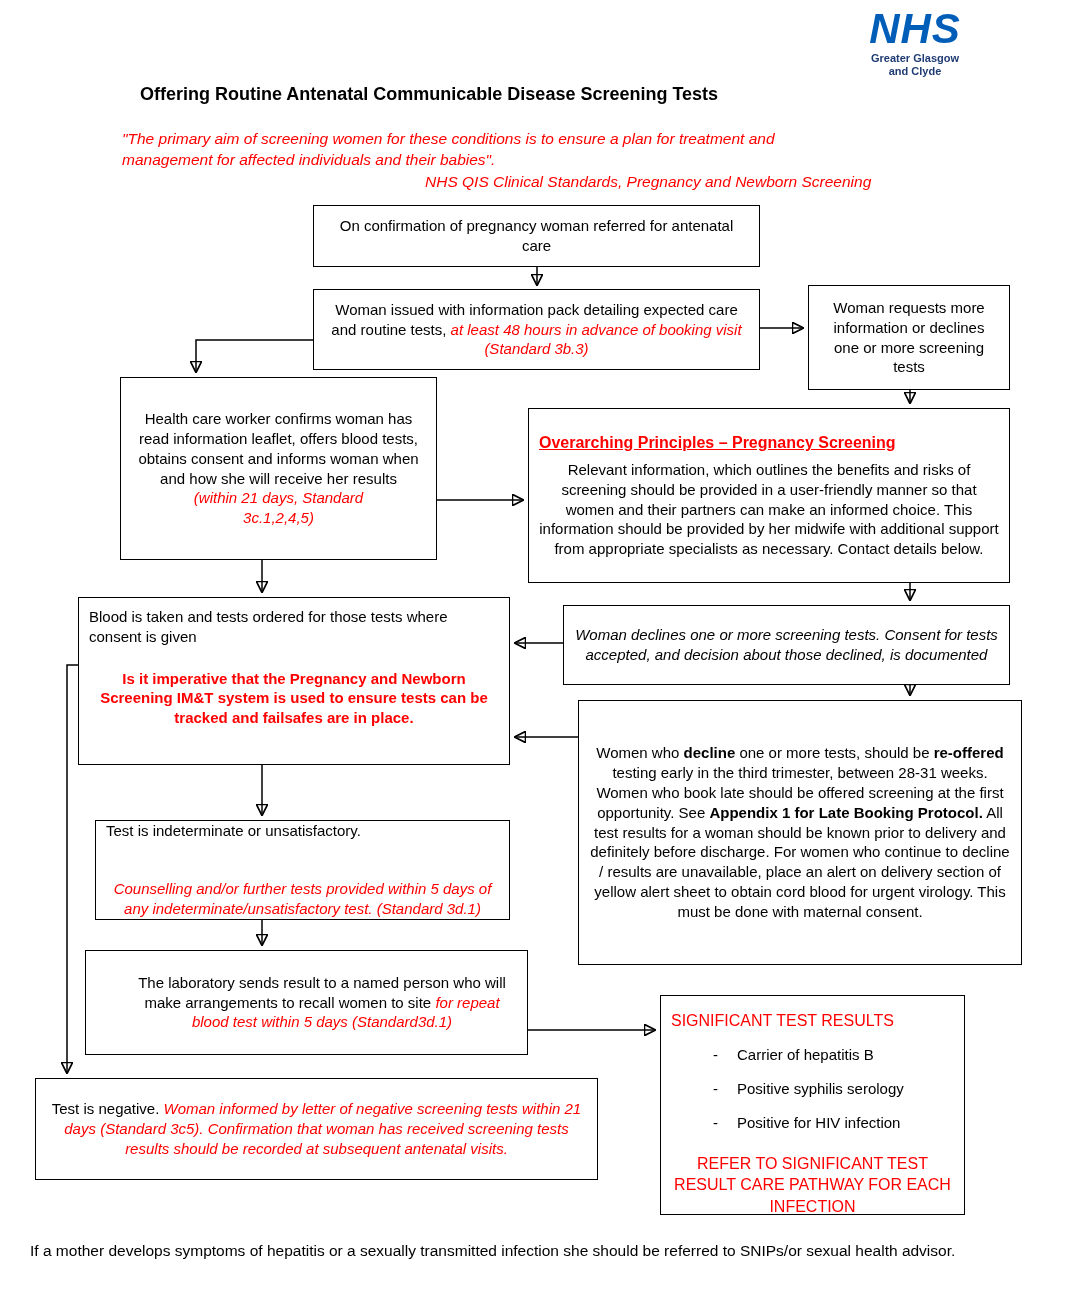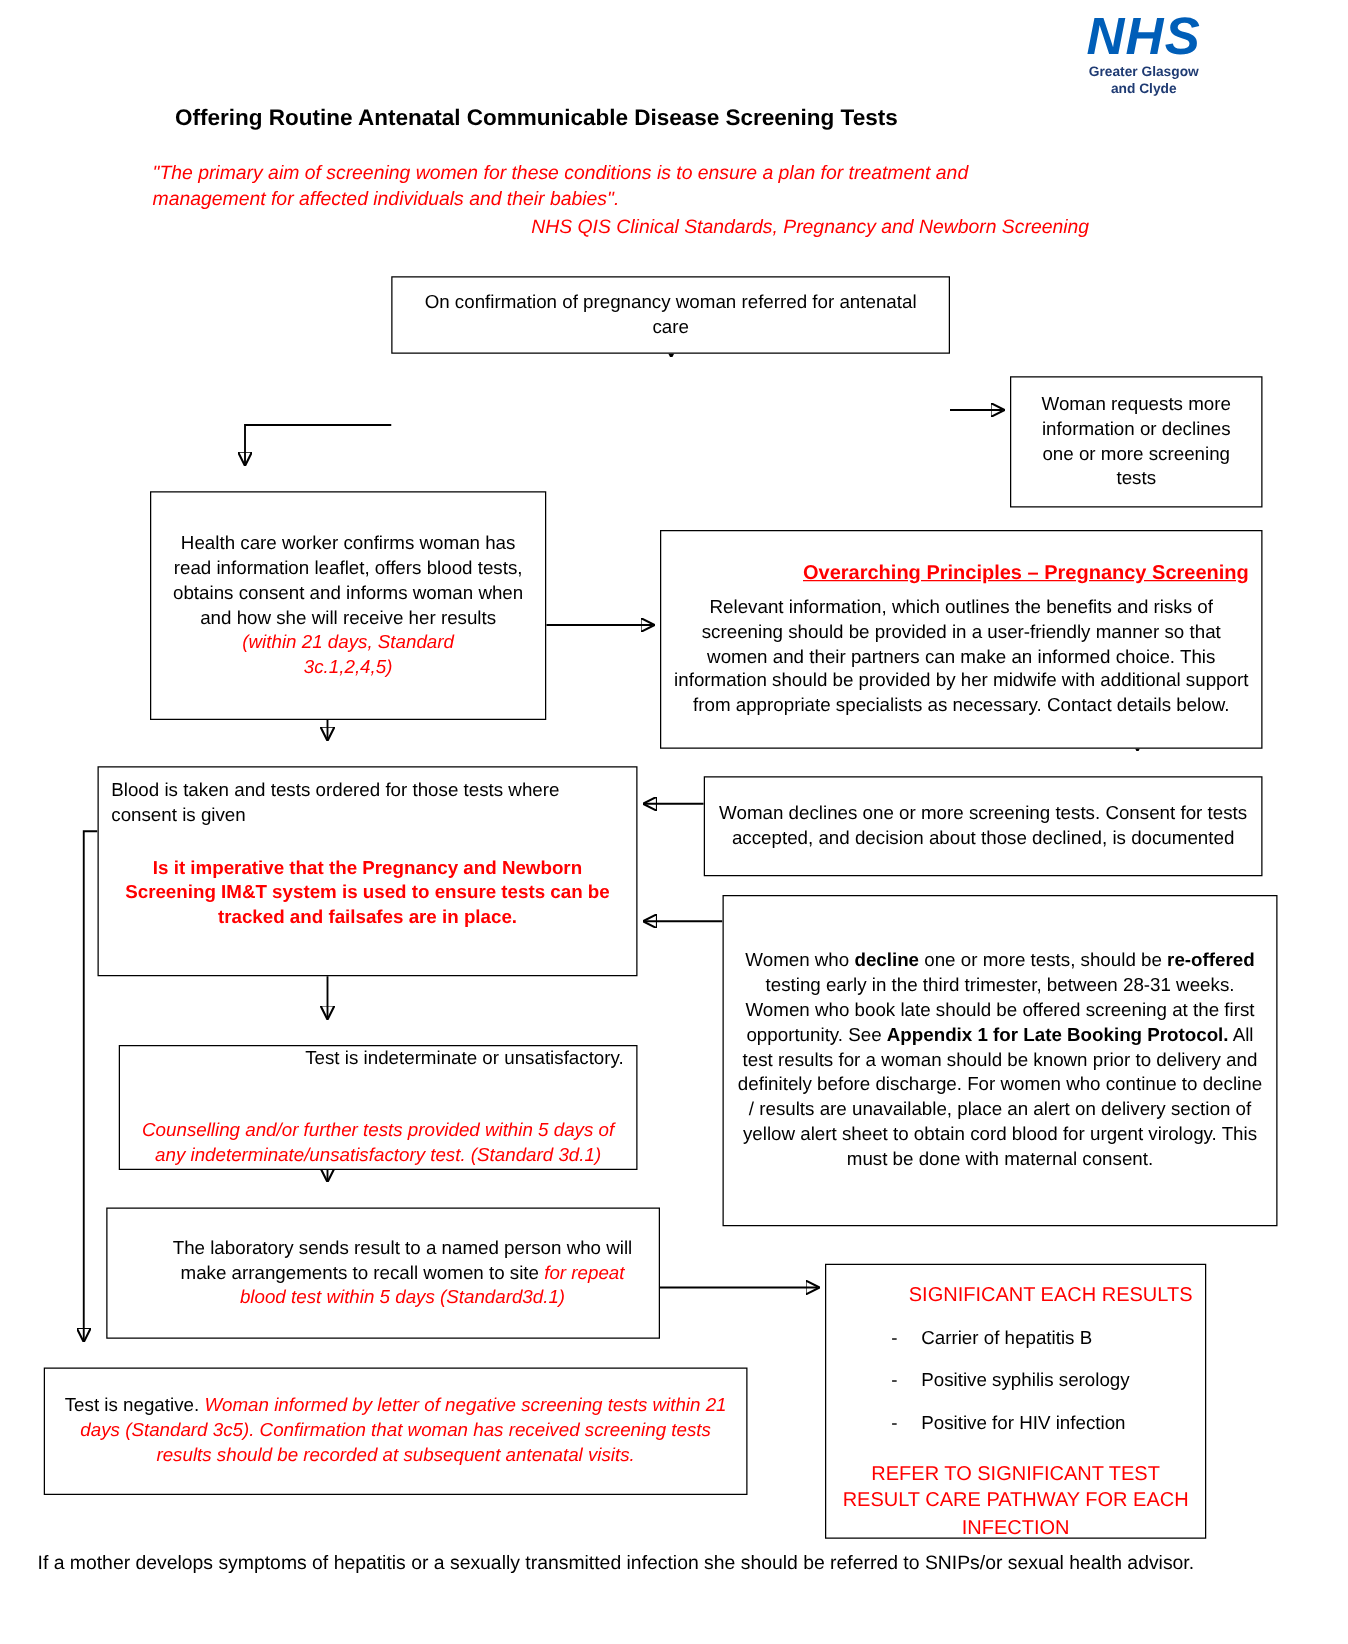--- a/index.html
+++ b/index.html
@@ -13,33 +13,33 @@
   .logo { position:absolute; left:850px; top:8px; width:130px; text-align:center; }
   .logo-nhs { font-size:42px; font-weight:bold; font-style:italic; color:#005EB8; letter-spacing:1px; line-height:1.0; }
   .logo-org { font-size:11px; font-weight:bold; color:#1F3B73; line-height:1.2; margin-top:2px; }
 
   .title { position:absolute; left:140px; top:84px; width:710px; font-size:18px; font-weight:bold; color:#000; }
 
   .quote { position:absolute; left:122px; top:128px; width:880px; font-size:15.5px; font-style:italic; color:#FF0000; line-height:1.38; }
   .quote-attr { margin-left:303px; }
 
   .box { position:absolute; background:#fff; border:1.6px solid #000; font-size:15px; line-height:1.32;
-         color:#000; display:flex; flex-direction:column; justify-content:center; align-items:flex-end;
-         text-align:center; padding:4px 10px;margin-top:16px; }
+         color:#000; display:flex; flex-direction:column; justify-content:center; align-items:flex-start;
+         text-align:center; padding:4px 10px; }
   .red-i { color:#FF0000; font-style:italic; }
   .red-b { color:#FF0000; font-weight:bold; }
 
   .b-confirmation  { left:313px; top:205px; width:447px; height:62px; }
   .b-infopack      { left:313px; top:289px; width:447px; height:81px; }
   .b-requests      { left:808px; top:285px; width:202px; height:105px; padding:4px 16px; }
   .b-healthworker  { left:120px; top:377px; width:317px; height:183px; }
   .b-healthworker .red-i { display:block; max-width:240px; margin:0 auto; }
   .b-overarching   { left:528px; top:408px; width:482px; height:175px; }
   .b-overarching .ov-title { font-size:16px; font-weight:bold; text-decoration:underline; color:#FF0000; margin-bottom:7px; }
-  .b-declines      { left:563px; top:605px; width:447px; height:80px; }
+  .b-declines      { left:563px; top:605px; width:447px; height:80px;font-style:italic; }
   .b-blood         { left:78px;  top:597px; width:432px; height:168px; justify-content:flex-start; padding-top:9px; }
   .b-blood .blood-black { width:100%; text-align:left; }
   .b-blood .red-b  { margin-top:22px; text-align:center; }
   .b-reoffer       { left:578px; top:700px; width:444px; height:265px; }
   .b-indeterminate { left:95px;  top:820px; width:415px; height:100px;gap:38px; }
   .b-laboratory    { left:85px;  top:950px; width:443px; height:105px;padding-left:41px; }
   .b-negative      { left:35px;  top:1078px; width:563px; height:102px; }
   .b-significant   { left:660px; top:995px; width:305px; height:220px; justify-content:flex-start; padding:14px 10px 10px 10px; }
   .sig-title  { color:#FF0000; font-size:16px; margin-bottom:14px; }
   .sig-list   { width:100%; text-align:left; padding-left:42px; }
@@ -89,20 +89,23 @@
   <div class="quote">
     <div>"The primary aim of screening women for these conditions is to ensure a plan for treatment and</div>
     <div>management for affected individuals and their babies".</div>
     <div class="quote-attr">NHS QIS Clinical Standards, Pregnancy and Newborn Screening</div>
   </div>
 
   <div class="box b-confirmation">
     <span>On confirmation of pregnancy woman referred for antenatal care</span>
   </div>
 
+  <div class="box b-infopack">
+    <p><span>Woman issued with information pack detailing expected care and routine tests, </span><span class="red-i">at least 48 hours in advance of booking visit (Standard 3b.3)</span></p>
+  </div>
 
   <div class="box b-requests">
     <span>Woman requests more information or declines one or more screening tests</span>
   </div>
 
   <div class="box b-healthworker">
     <p><span>Health care worker confirms woman has read information leaflet, offers blood tests, obtains consent and informs woman when and how she will receive her results</span><span class="red-i">(within 21 days, Standard 3c.1,2,4,5)</span></p>
   </div>
 
   <div class="box b-overarching">
@@ -130,21 +133,21 @@
 
   <div class="box b-laboratory">
     <p><span>The laboratory sends result to a named person who will make arrangements to recall women to site </span><span class="red-i">for repeat blood test within 5 days (Standard3d.1)</span></p>
   </div>
 
   <div class="box b-negative">
     <p><span>Test is negative.  </span><span class="red-i">Woman informed by letter of negative screening tests within 21 days (Standard 3c5).  Confirmation that woman has received screening tests results should be recorded at subsequent antenatal visits.</span></p>
   </div>
 
   <div class="box b-significant">
-    <div class="sig-title">SIGNIFICANT EACH RESULTS</div>
+    <div class="sig-title">SIGNIFICANT TEST RESULTS</div>
     <div class="sig-list">
       <div class="sig-item"><span class="dash">-</span><span>Carrier of hepatitis B</span></div>
       <div class="sig-item"><span class="dash">-</span><span>Positive syphilis serology</span></div>
       <div class="sig-item"><span class="dash">-</span><span>Positive for HIV infection</span></div>
     </div>
     <div class="sig-footer">REFER TO SIGNIFICANT TEST RESULT CARE PATHWAY FOR EACH INFECTION</div>
   </div>
 
   <div class="footnote">
     <div>If a mother develops symptoms of hepatitis or a sexually transmitted infection she should be referred to SNIPs/or sexual health advisor.</div>

